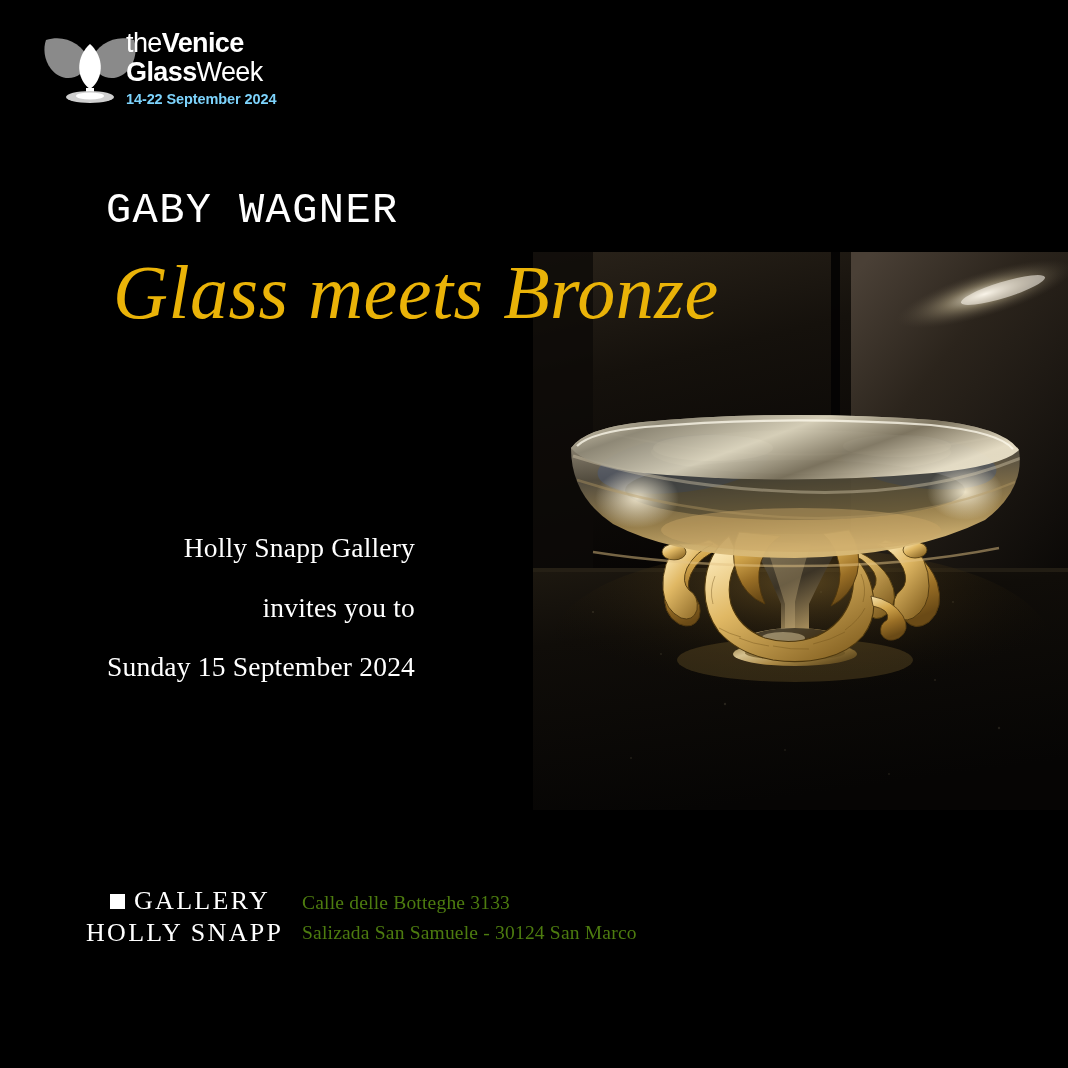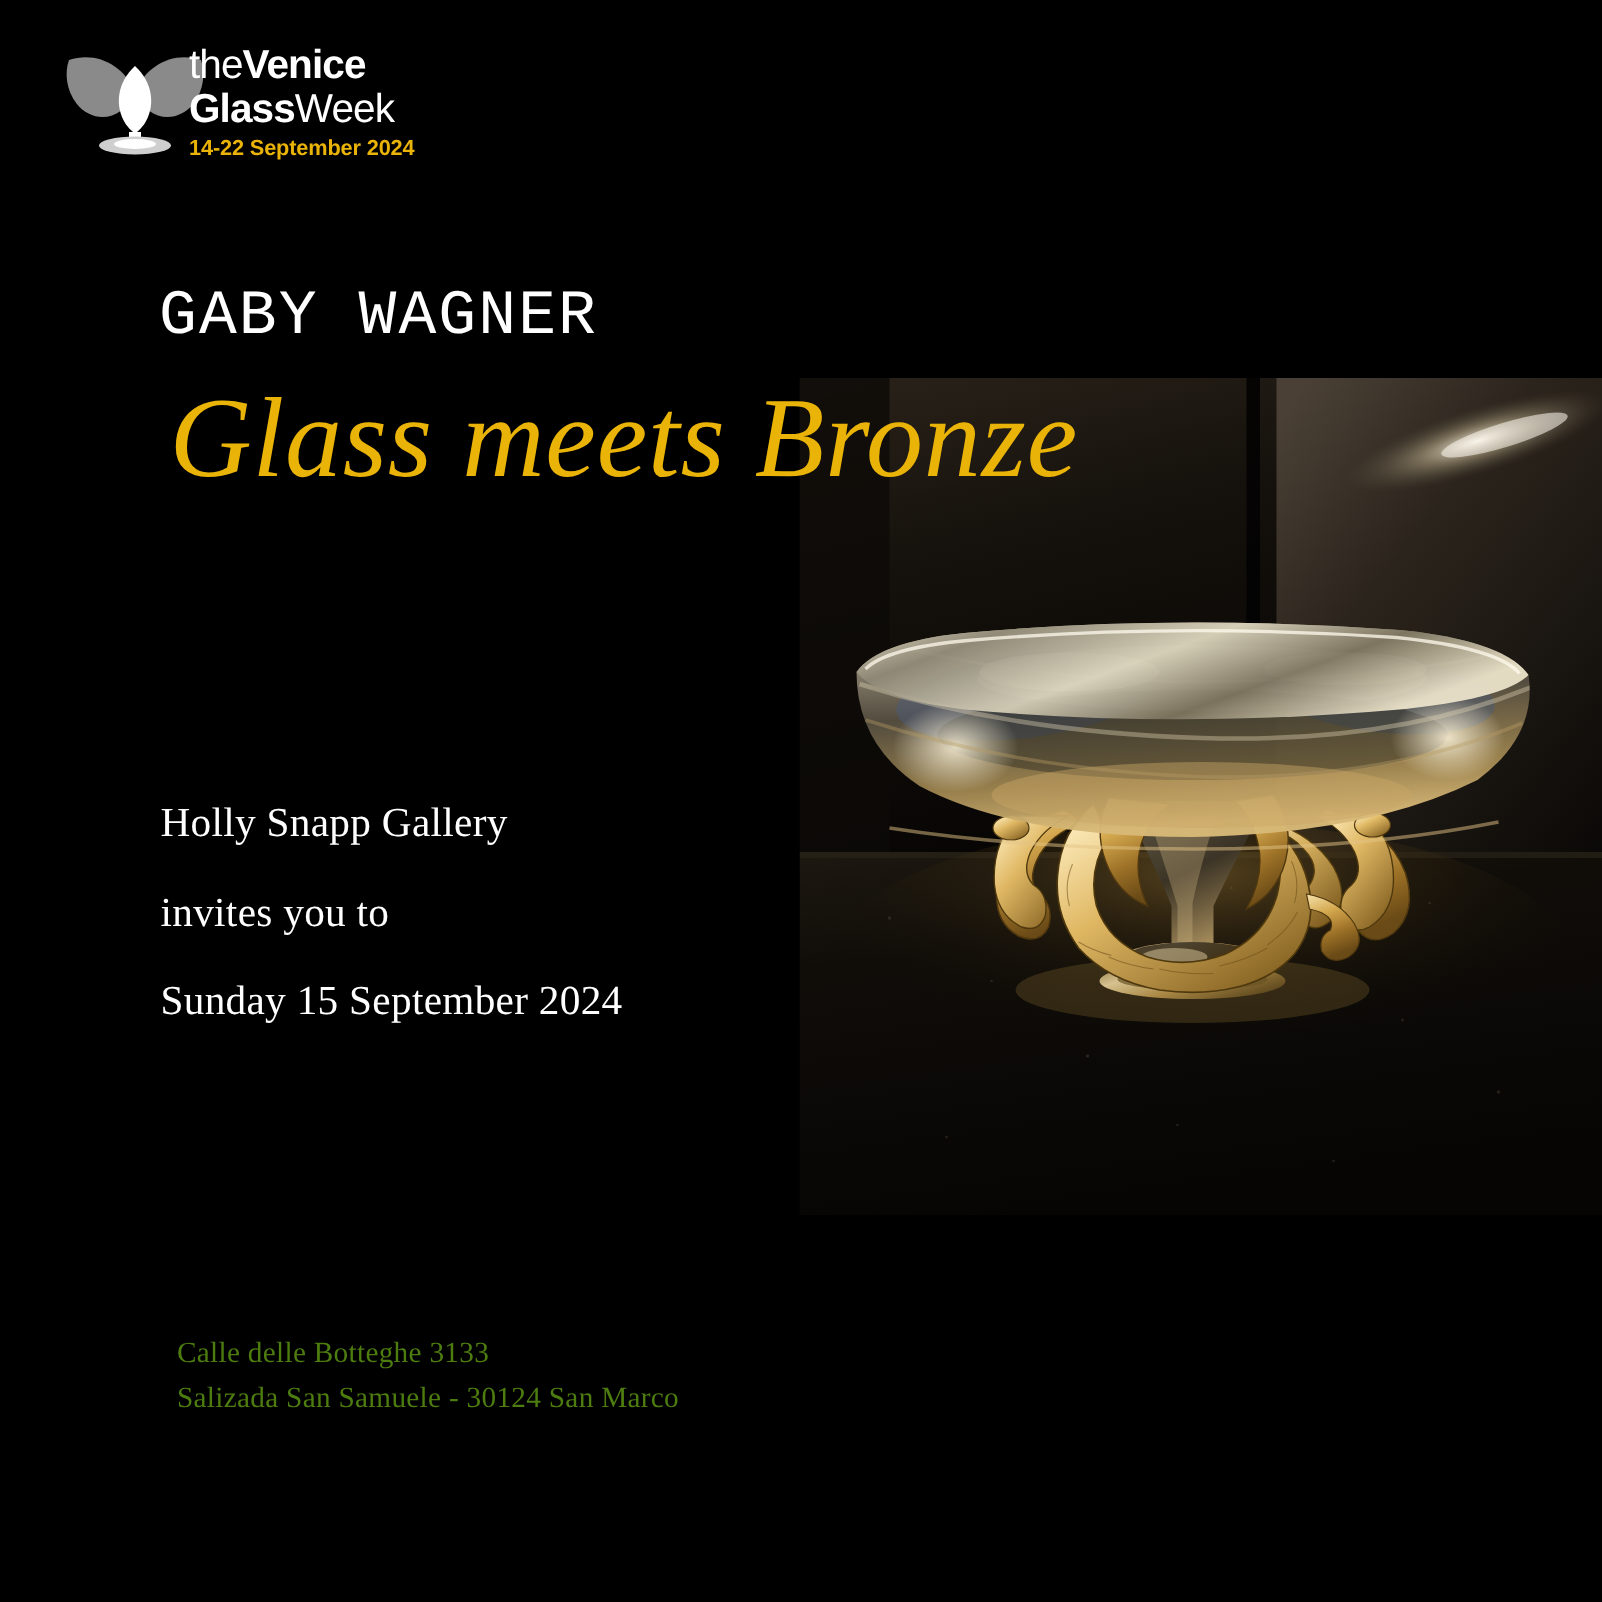--- a/index.html
+++ b/index.html
@@ -56,21 +56,21 @@
     color: #ffffff;
     font-size: 27px;
     line-height: 29px;
     letter-spacing: -0.6px;
     white-space: nowrap;
   }
   .vgw-thin { font-weight: 400; }
   .vgw-bold { font-weight: 700; }
   .vgw-dates {
     font-family: "Liberation Sans", "DejaVu Sans", sans-serif;
-    color: #eab308;
+    color: #7dd3fc;
     font-size: 14.5px;
     font-weight: 700;
     letter-spacing: -0.1px;
     margin-top: 4px;
     white-space: nowrap;
   }
 
   
   .artist-name {
     position: absolute;
@@ -104,20 +104,21 @@
     top: 518px;
     z-index: 5;
   }
   .invite-line {
     color: #ffffff;
     font-family: "Liberation Serif", "DejaVu Serif", serif;
     font-size: 27.5px;
     line-height: 59.5px;
     letter-spacing: 0.2px;
     white-space: nowrap;
+    text-align: right;
   }
 
   
   .footer {
     position: absolute;
     left: 86px;
     top: 884px;
     display: flex;
     align-items: flex-start;
   }
@@ -352,19 +353,26 @@
   <div class="artist-name">GABY WAGNER</div>
   <div class="show-title">Glass meets Bronze</div>
 
   <div class="invite">
     <div class="invite-line">Holly Snapp Gallery</div>
     <div class="invite-line">invites you to</div>
     <div class="invite-line">Sunday 15 September 2024</div>
   </div>
 
   <div class="footer">
+    <div class="hs-logo">
+      <div class="hs-line1">
+        <span class="hs-square"></span>
+        <span class="hs-word">GALLERY</span>
+      </div>
+      <div class="hs-line2">HOLLY SNAPP</div>
+    </div>
     <div class="address">
       <div class="address-line">Calle delle Botteghe 3133</div>
       <div class="address-line">Salizada San Samuele - 30124 San Marco</div>
     </div>
   </div>
 
 </div>
 
 </body></html>

